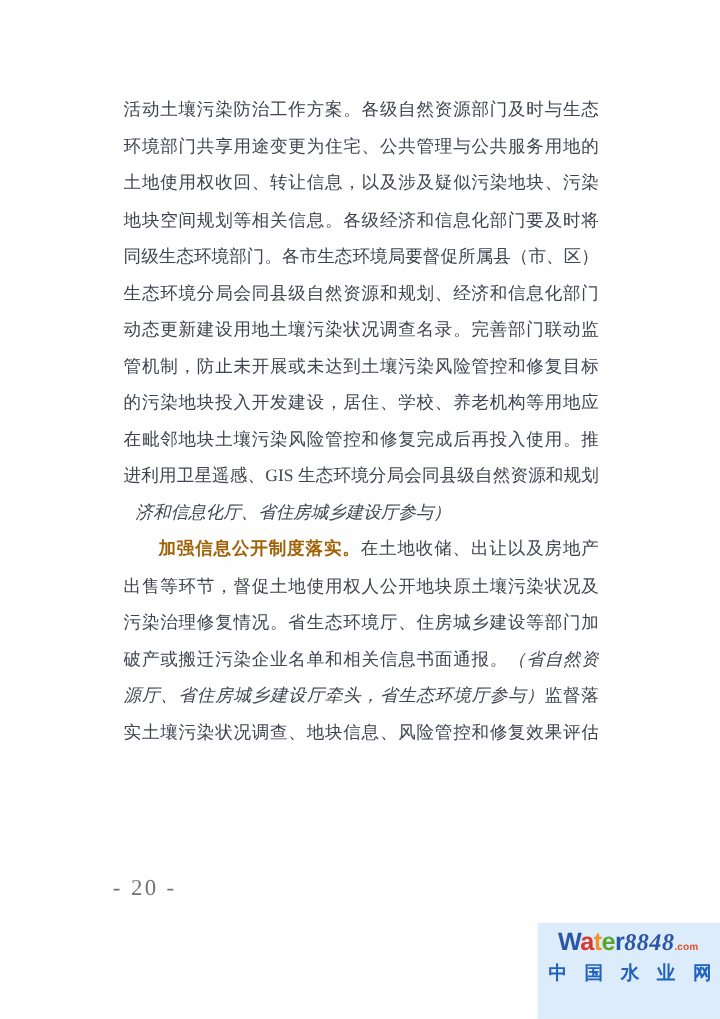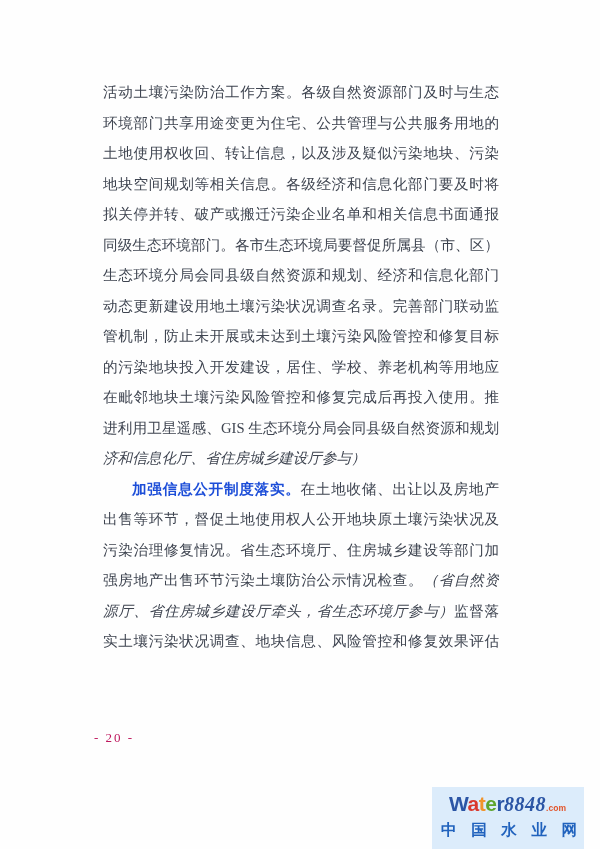--- a/index.html
+++ b/index.html
@@ -23,42 +23,42 @@
   }
   .line {
     height: 30.5px;
     line-height: 30.5px;
     white-space: nowrap;
     overflow: hidden;
     text-align: justify;
     text-align-last: justify;
     text-justify: inter-character;
   }
-  .line.no-justify { text-align-last: left; }
+  .line.no-justify { text-align-last: left; margin-left: 10px; }
   .line.indent { padding-left: 29px; }
   .seg-normal { }
   .seg-bold {
     font-family: "Liberation Sans", sans-serif;
     font-weight: bold;
-    color: #1d4ed8;
+    color: #a16207;
   }
   .seg-kaiti { font-style: italic; }
   
   .page-number {
     position: absolute;
     left: 94px; top: 730px;
-    font-size: 13px;
+    font-size: 19px;
     letter-spacing: 2px;
-    color: #be185d;
+    color: #737373;
   }
   
   .watermark {
     position: absolute;
-    right: 16px; bottom: 0;
-    width: 152px; height: 62px;
+    right: 0; bottom: 0;
+    width: 152px; height: 80px;
     cursor: pointer;
   }
   .brand-line {
     position: absolute;
     left: 17px; top: 4px;
     white-space: nowrap;
     line-height: 26px;
   }
   .brand-word {
     font-family: "Liberation Sans", sans-serif;
@@ -93,33 +93,32 @@
 </head>
 <body>
 
 <div class="page">
 
   <div class="text-block" id="body-text">
       <div class="line"><span class="seg-normal">活动土壤污染防治工作方案。各级自然资源部门及时与生态</span></div>
       <div class="line"><span class="seg-normal">环境部门共享用途变更为住宅、公共管理与公共服务用地的</span></div>
       <div class="line"><span class="seg-normal">土地使用权收回、转让信息，以及涉及疑似污染地块、污染</span></div>
       <div class="line"><span class="seg-normal">地块空间规划等相关信息。各级经济和信息化部门要及时将</span></div>
-      <div class="line"><span class="seg-normal">拟关停并转、破产或搬迁污染企业名单和相关信息书面通报</span></div>
       <div class="line"><span class="seg-normal">同级生态环境部门。各市生态环境局要督促所属县（市、区）</span></div>
       <div class="line"><span class="seg-normal">生态环境分局会同县级自然资源和规划、经济和信息化部门</span></div>
       <div class="line"><span class="seg-normal">动态更新建设用地土壤污染状况调查名录。完善部门联动监</span></div>
       <div class="line"><span class="seg-normal">管机制，防止未开展或未达到土壤污染风险管控和修复目标</span></div>
       <div class="line"><span class="seg-normal">的污染地块投入开发建设，居住、学校、养老机构等用地应</span></div>
       <div class="line"><span class="seg-normal">在毗邻地块土壤污染风险管控和修复完成后再投入使用。推</span></div>
       <div class="line"><span class="seg-normal">进利用卫星遥感、GIS 生态环境分局会同县级自然资源和规划</span></div>
       <div class="line no-justify"><span class="seg-kaiti">济和信息化厅、省住房城乡建设厅参与）</span></div>
       <div class="line indent"><span class="seg-bold">加强信息公开制度落实。</span><span class="seg-normal">在土地收储、出让以及房地产</span></div>
       <div class="line"><span class="seg-normal">出售等环节，督促土地使用权人公开地块原土壤污染状况及</span></div>
       <div class="line"><span class="seg-normal">污染治理修复情况。省生态环境厅、住房城乡建设等部门加</span></div>
-      <div class="line"><span class="seg-normal">强房地产出售环节污染土壤防治公示情况检查。</span><span class="seg-kaiti">（省自然资</span></div>
+      <div class="line"><span class="seg-normal">破产或搬迁污染企业名单和相关信息书面通报。</span><span class="seg-kaiti">（省自然资</span></div>
       <div class="line"><span class="seg-kaiti">源厅、省住房城乡建设厅牵头，省生态环境厅参与）</span><span class="seg-normal">监督落</span></div>
       <div class="line"><span class="seg-normal">实土壤污染状况调查、地块信息、风险管控和修复效果评估</span></div>
     </div>
 
   <div class="page-number">- 20 -</div>
 
   <div class="watermark" id="watermark" style="background: rgb(220, 236, 251);">
     <div class="brand-line">
       <span class="brand-word" id="brand-word"><span style="color: rgb(43, 85, 165);">W</span><span style="color: rgb(217, 56, 45);">a</span><span style="color: rgb(240, 147, 42);">t</span><span style="color: rgb(93, 164, 45);">e</span><span style="color: rgb(43, 85, 165);">r</span></span><span class="brand-number" id="brand-number" style="color: rgb(43, 85, 165);">8848</span><span class="brand-tld" id="brand-tld" style="color: rgb(226, 84, 42);">.com</span>
     </div>

